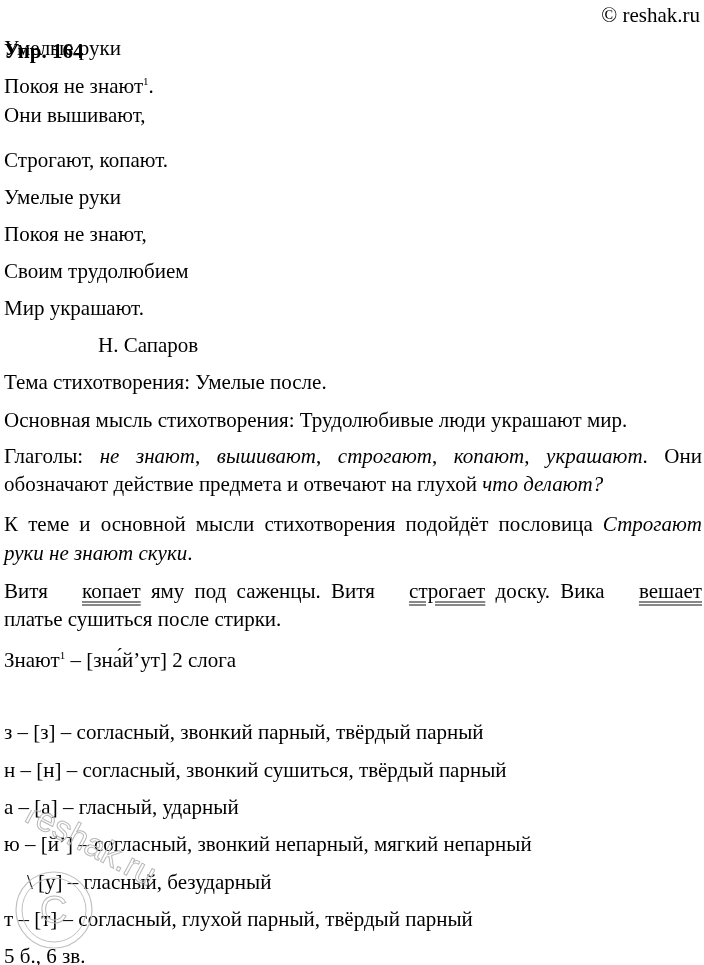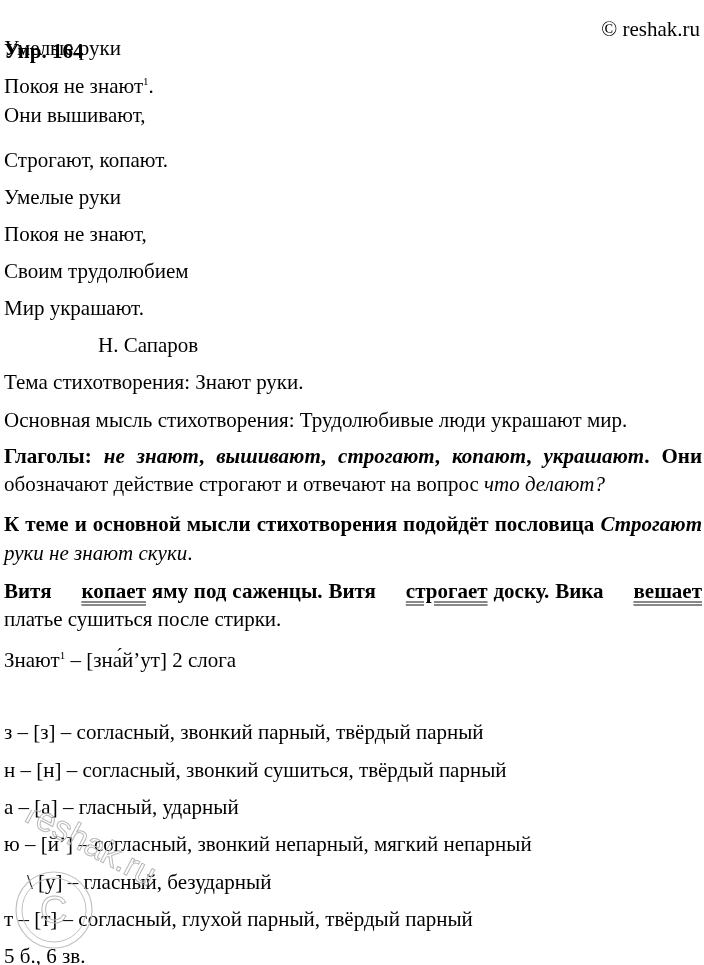--- a/index.html
+++ b/index.html
@@ -3,23 +3,23 @@
 <meta charset="utf-8">
 <style>
   html, body { margin: 0; padding: 0; background: #ffffff; }
   body {
     width: 704px; height: 965px; position: relative; overflow: hidden;
     font-family: "Liberation Serif", "DejaVu Serif", serif;
     color: #000; font-size: 21px;
   }
   .line { position: absolute; left: 4px; white-space: nowrap; line-height: 24px; }
   .title { font-weight: bold; top: 3px; margin-top: 36px; }
-  .copyright { position: absolute; right: 4px; top: 17px; line-height: 24px; margin-left: 48px; }
+  .copyright { position: absolute; right: 4px; top: 3px; line-height: 24px; margin-left: 48px; }
   sup { font-size: 11px; vertical-align: 8px; line-height: 0; }
-  .just { position: absolute; left: 4px; width: 698px; line-height: 24px; text-align: justify; text-align-last: justify; white-space: nowrap; font-weight: bold; }
+  .just { position: absolute; left: 4px; width: 698px; line-height: 24px; text-align: justify; text-align-last: justify; white-space: nowrap; }
   i { font-style: italic; }
   .dbl { text-decoration: underline double; text-decoration-color: #888; text-underline-offset: 3px; margin-left: 24px; }
   .wm {
     position: absolute; left: -6px; top: 810px; width: 170px; height: 160px;
     pointer-events: none;
   }
 </style>
 </head>
 <body>
 
@@ -31,26 +31,26 @@
   <div class="line" style="top:74px"><span>Покоя не знают</span><sup>1</sup><span>.</span></div>
   <div class="line" style="top:103px">Они вышивают,</div>
   <div class="line" style="top:148px">Строгают, копают.</div>
   <div class="line" style="top:185px">Умелые руки</div>
   <div class="line" style="top:222px">Покоя не знают,</div>
   <div class="line" style="top:259px">Своим трудолюбием</div>
   <div class="line" style="top:296px">Мир украшают.</div>
   <div class="line" style="top:333px; left:98px">Н. Сапаров</div>
 </div>
 
-<div class="line" style="top:370px">Тема стихотворения: Знают руки.</div>
+<div class="line" style="top:370px">Тема стихотворения: Умелые после.</div>
 <div class="line" style="top:408px">Основная мысль стихотворения: Трудолюбивые люди украшают мир.</div>
 
 <div>
   <div class="just" style="top:444px"><span>Глаголы: </span><i>не знают</i><span>, </span><i>вышивают</i><span>, </span><i>строгают</i><span>, </span><i>копают</i><span>, </span><i>украшают</i><span>. Они</span></div>
-  <div class="line" style="top:472px"><span>обозначают действие строгают и отвечают на вопрос </span><i>что делают?</i></div>
+  <div class="line" style="top:472px"><span>обозначают действие предмета и отвечают на глухой </span><i>что делают?</i></div>
 </div>
 
 <div>
   <div class="just" style="top:512px"><span>К теме и основной мысли стихотворения подойдёт пословица </span><i>Строгают</i></div>
   <div class="line" style="top:541px"><i>руки не знают скуки</i><span>.</span></div>
 </div>
 
 <div>
   <div class="just" style="top:579px"><span>Витя </span><span class="dbl">копает</span><span> яму под саженцы. Витя </span><span class="dbl">строгает</span><span> доску. Вика </span><span class="dbl">вешает</span></div>
   <div class="line" style="top:607px">платье сушиться после стирки.</div>

